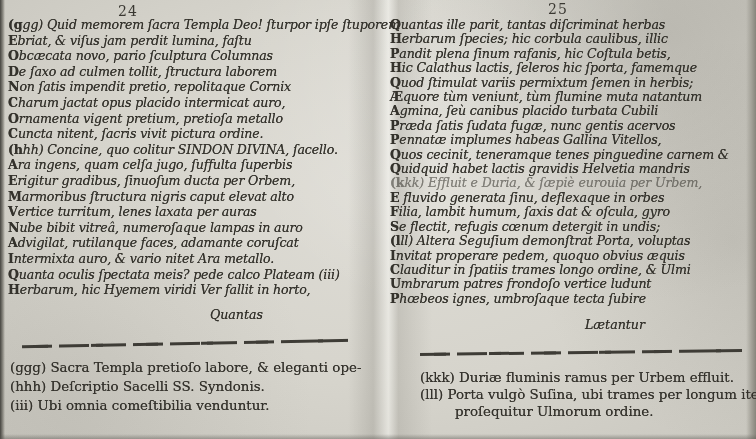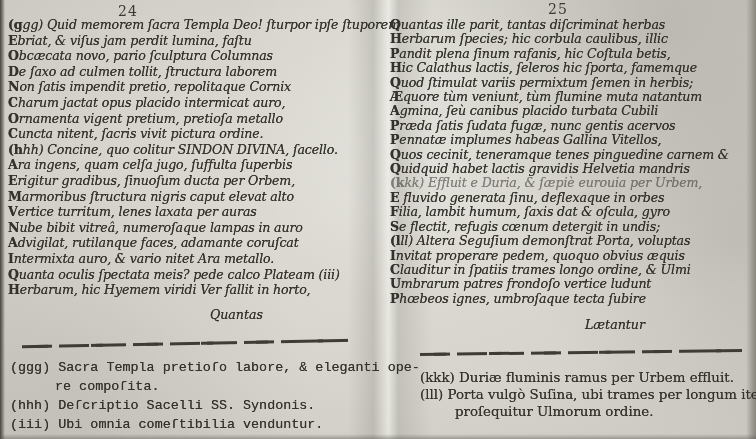--- a/index.html
+++ b/index.html
@@ -43,21 +43,21 @@
   }
   .sep{
     position:absolute;height:2.5px;
     background:
       repeating-linear-gradient(90deg,#3e3c36 0 30px,transparent 30px 37px),
       repeating-linear-gradient(90deg,transparent 0 14px,#3e3c36 14px 26px,transparent 26px 55px);
   }
   .fnblock{position:absolute;font-size:13.4px;white-space:nowrap;
     text-shadow:0 0 0.4px rgba(52,50,44,.8);}
   .fnblock .fline{display:block;}
-  .left-fn{left:10px;top:358px;line-height:19px;font-family:Liberation Mono, monospace;}
+  .left-fn{left:10px;top:358px;line-height:19px;}
   .right-fn{left:420px;top:369px;line-height:17px;}
   .indent1{padding-left:45px;}
   .indent2{padding-left:35px;}
   .faded{opacity:.55;filter:blur(.3px);}
 </style>
 </head>
 <body>
 
 <div class="scan">
   <div class="gutter"></div>
@@ -87,21 +87,20 @@
     <div class="line">Quanta oculis ſpectata meis? pede calco Plateam (iii)</div>
     <div class="line">Herbarum, hic Hyemem viridi Ver fallit in horto,</div>
   </div>
 
   <div class="catchword" style="left:8px;top:307px;width:255px;">Quantas</div>
 
   <div class="sep" style="left:22px;top:342px;width:332px;transform:rotate(-1.1deg);"></div>
 
   <div class="fnblock left-fn">
     <span class="fline">(ggg) Sacra Templa pretioſo labore, &amp; eleganti ope-</span>
-    <span class="fline indent1">re compoſita.</span>
     <span class="fline">(hhh) Deſcriptio Sacelli SS. Syndonis.</span>
     <span class="fline">(iii) Ubi omnia comeſtibilia venduntur.</span>
   </div>
 
   <div class="pageno" style="left:548px;top:1px;">25</div>
 
   <div class="poem right-poem">
     <div class="line">Quantas ille parit, tantas diſcriminat herbas</div>
     <div class="line">Herbarum ſpecies; hic corbula caulibus, illic</div>
     <div class="line">Pandit plena ſinum rafanis, hic Coſtula betis,</div>

